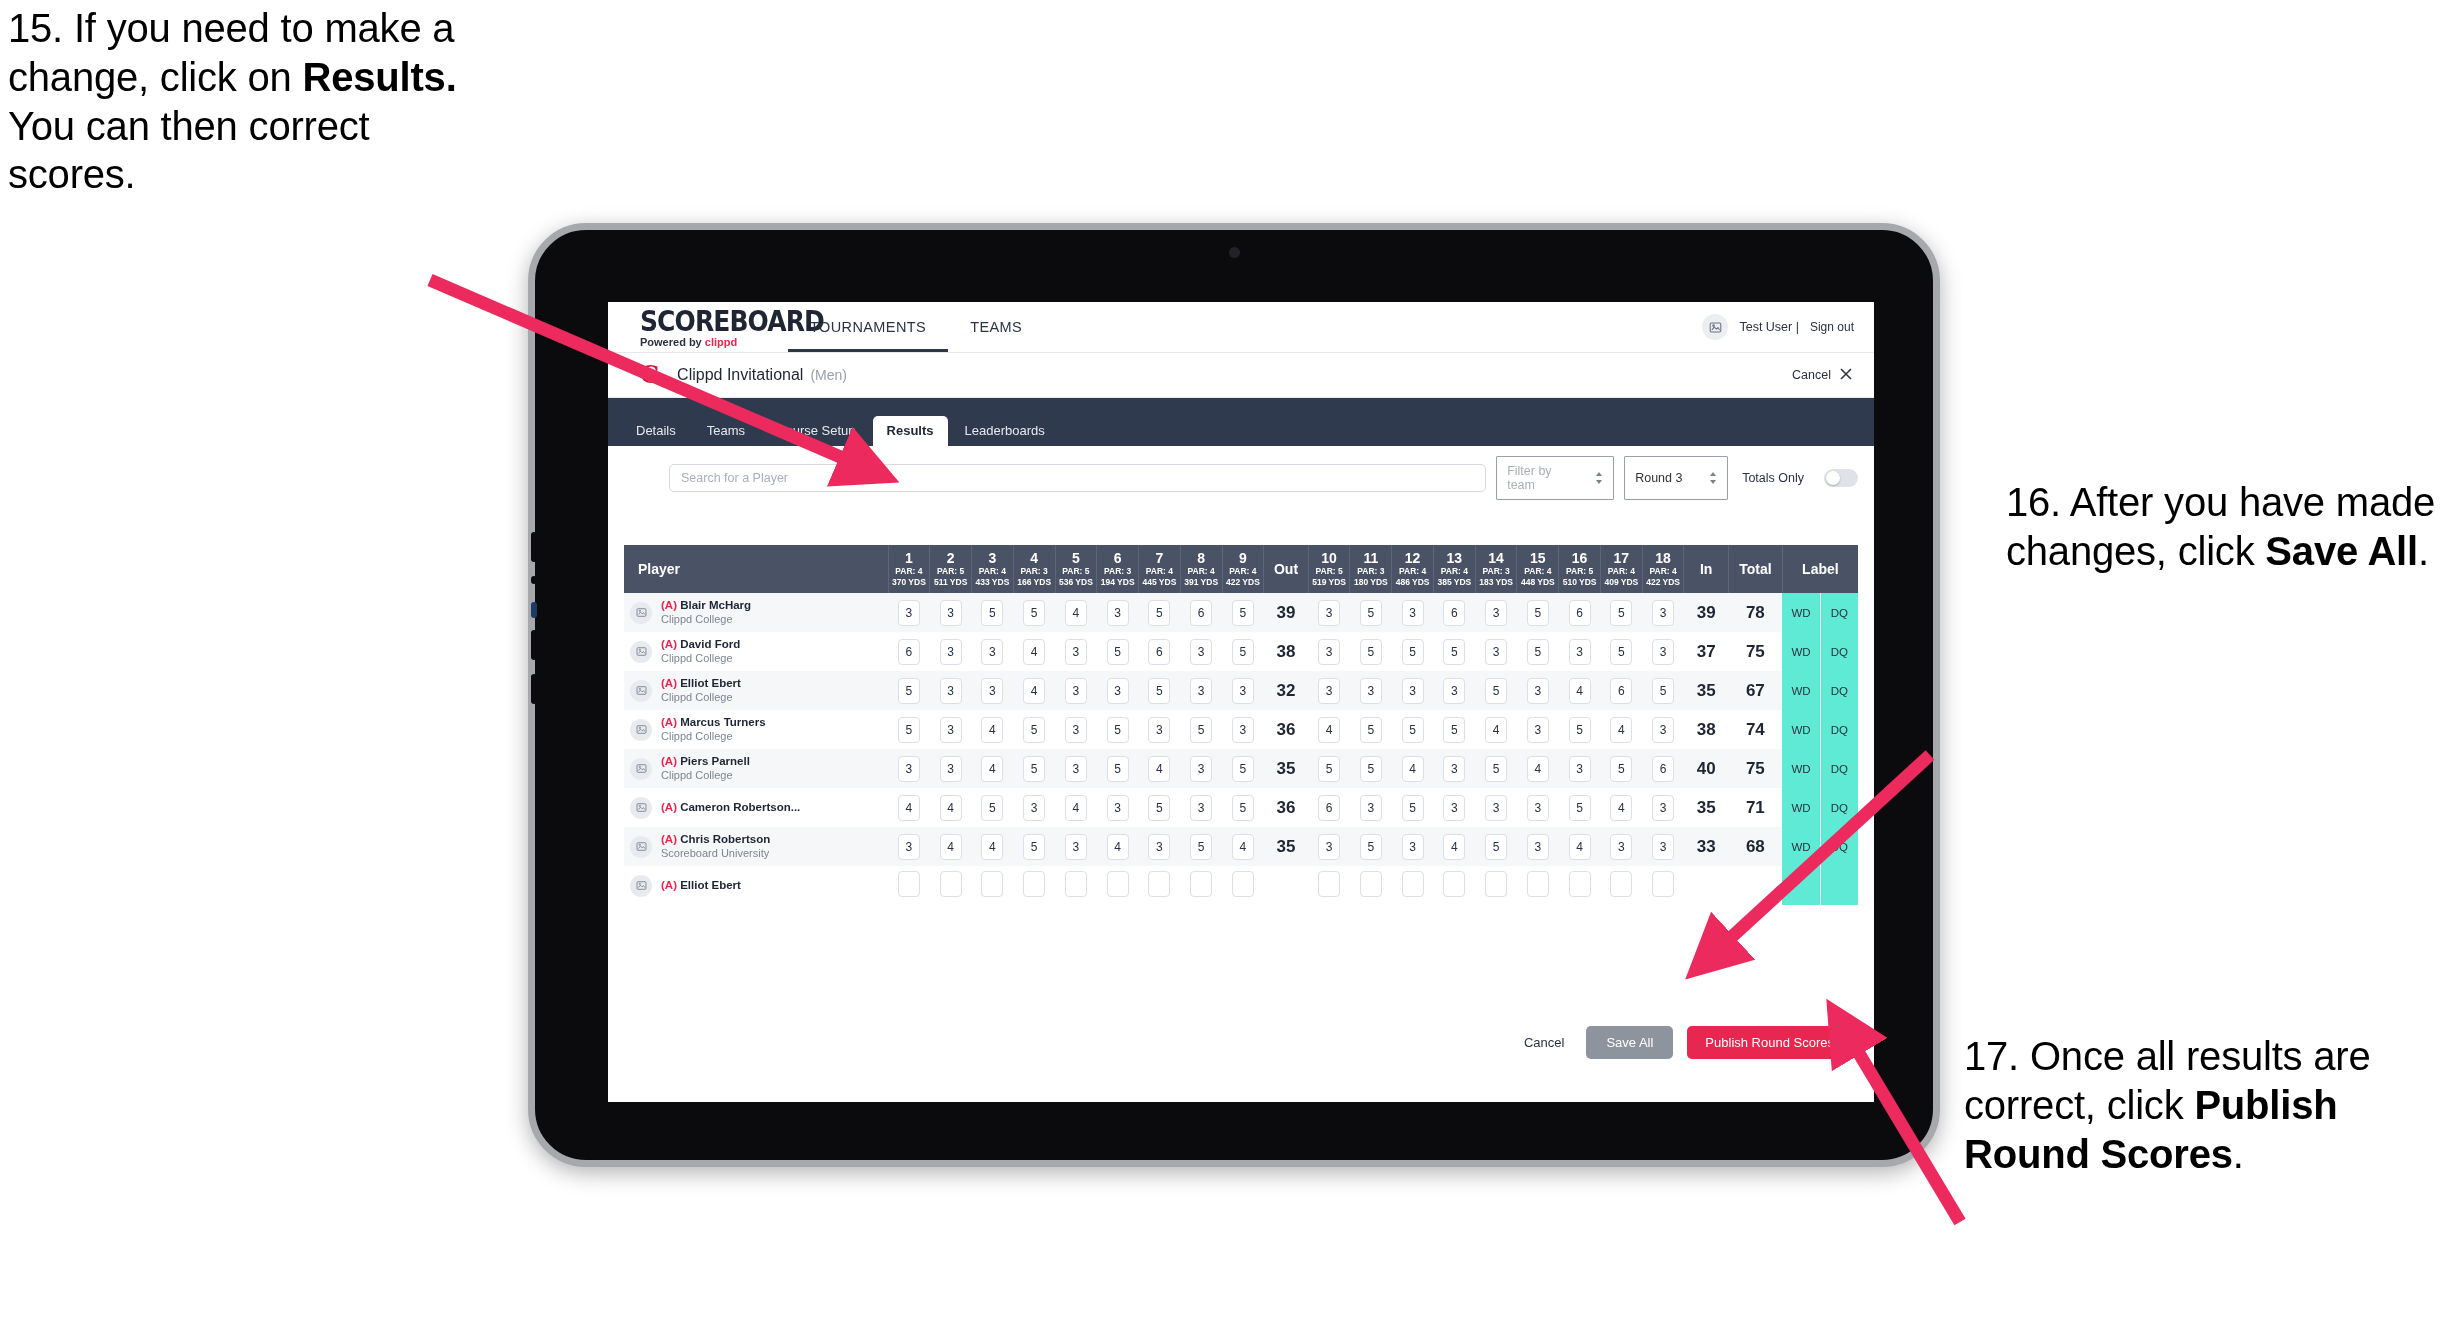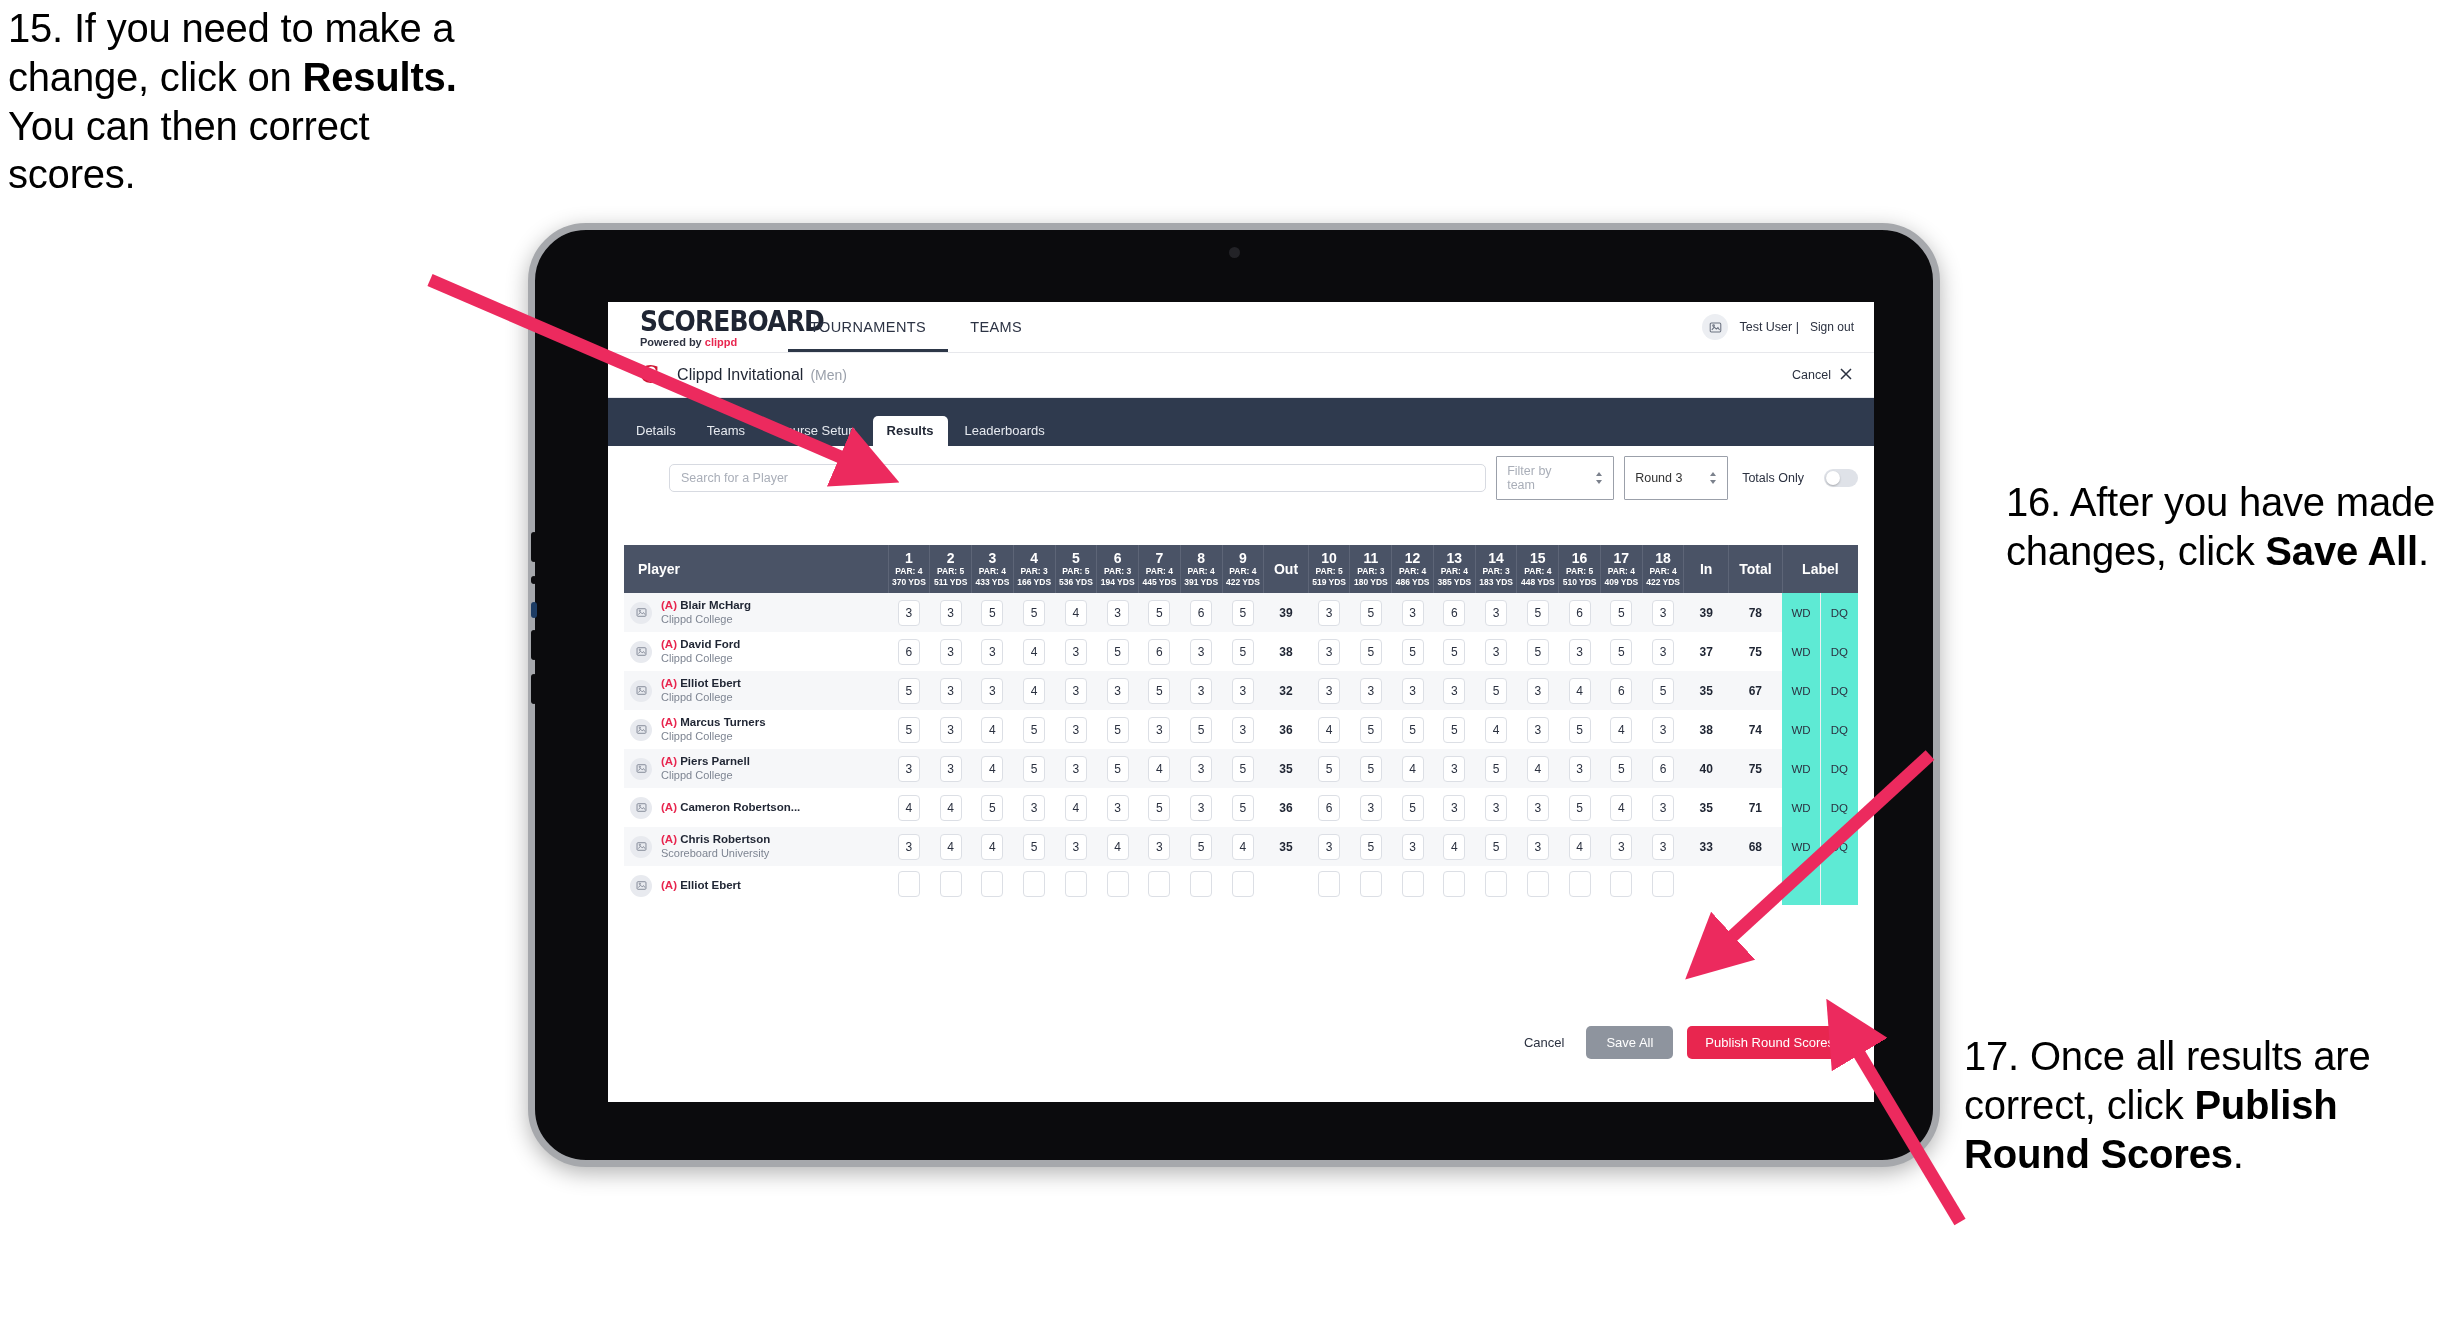--- a/index.html
+++ b/index.html
@@ -157,21 +157,21 @@
     display:flex; align-items:center; justify-content:center; color:#7b8190;
   }
   .pname { font-size:11.5px; font-weight:700; color:#1f2533; line-height:13px; white-space:nowrap; }
   .pname .amateur { color:#e8264f; }
   .pschool { font-size:11px; color:#7e8592; line-height:14px; }
   .score-box {
     display:inline-flex; align-items:center; justify-content:center;
     width:22px; height:26px; border:1px solid #dcdfe5; border-radius:4px;
     background:#fff; font-size:12px; color:#2b3140;
   }
-  td.agg-cell { font-size:12px; font-weight:700; color:#1f2533; }
+  td.agg-cell { font-size:17px; font-weight:700; color:#1f2533; }
   td.label-cell { padding:0; }
   .label-inner { display:flex; height:39px; }
   .wd, .dq {
     flex:1; display:flex; align-items:center; justify-content:center;
     background:#5eead4; font-size:11.5px; color:#2b3140; cursor:pointer;
   }
   .dq { border-left:1px solid #eef0f3; }
 
   
   #footer {

